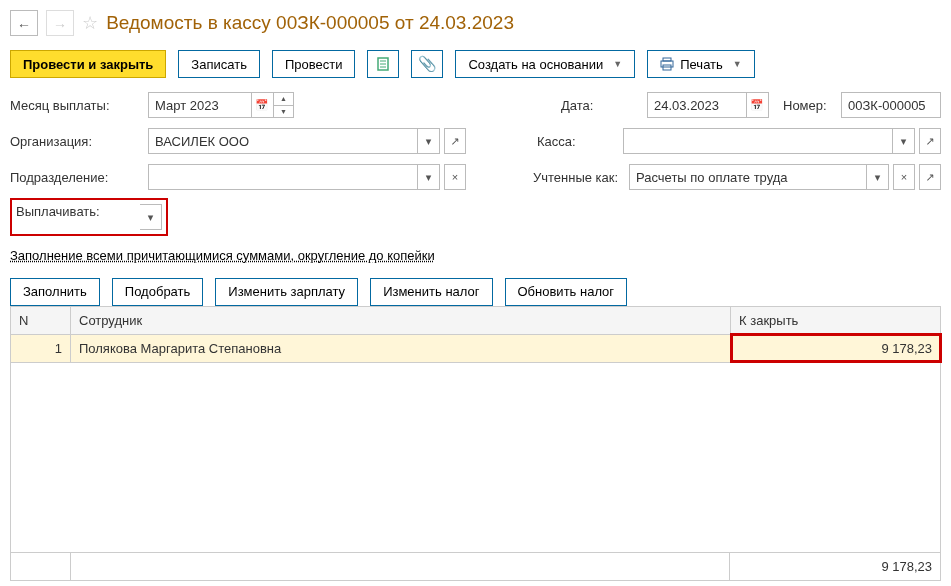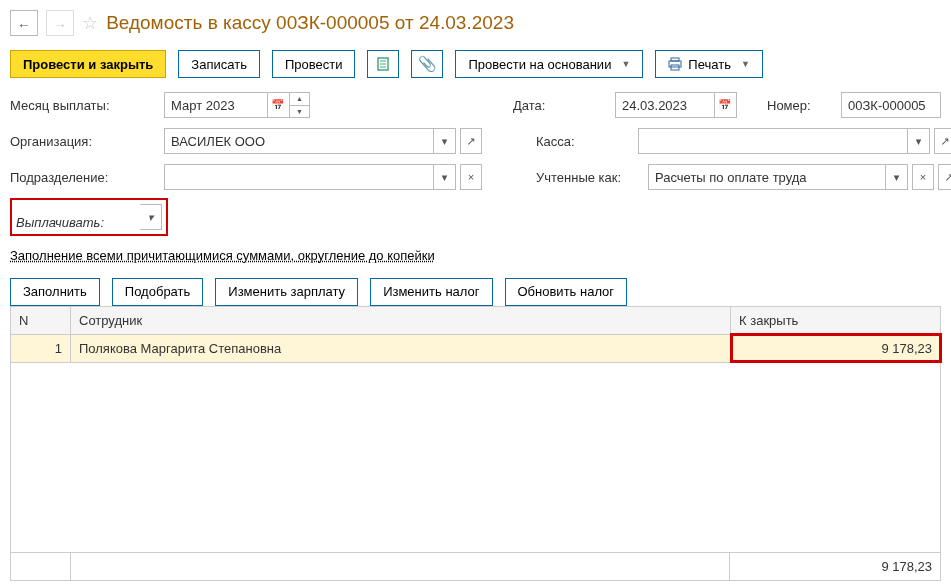--- a/index.html
+++ b/index.html
@@ -26,40 +26,39 @@
   .btn {
     height: 28px; padding: 0 12px;
     border: 1px solid #0369a1; background: #fff;
     font-size: 13px; cursor: pointer;
     display: inline-flex; align-items: center; gap: 6px;
   }
   .btn-primary { background: #ffdd2d; border-color: #cca700; font-weight: bold; }
   .btn-icon { width: 32px; padding: 0; justify-content: center; }
   .dropdown-arrow { font-size: 9px; color: #666; margin-left: 4px; }
   .form-rows { display: flex; flex-direction: column; gap: 10px; margin-bottom: 8px; }
-  .form-row { display: flex; align-items: center; gap: 22px; }
+  .form-row { display: flex; align-items: center; gap: 6px; }
   .label-col { width: 132px; flex-shrink: 0; }
   .input {
     height: 26px; border: 1px solid #bbb; background: #fff;
     padding: 0 6px; font-size: 13px;
     display: flex; align-items: center;
   }
   .input-btn {
     height: 26px; width: 22px; border: 1px solid #bbb; border-left: none;
     background: #fff; display: flex; align-items: center; justify-content: center;
     font-size: 11px; color: #555; cursor: pointer;
   }
   .input-btn.sep-left { border-left: 1px solid #bbb; margin-left: 4px;}
   .input-group { display: flex; }
   .label2 { width: 90px; flex-shrink: 0; padding-left: 10px;}
   .red-frame {
     border: 2px solid #c00;
-    padding: 4px; display: inline-flex; align-items: flex-end;
+    padding: 4px; display: inline-flex; align-items: flex-start;
     margin-bottom: 10px;
-    font-style: italic;
   }
   .red-frame .label-col { width: 124px; }
   .link-green {
     color: #000000; text-decoration: underline dotted;
     cursor: pointer; line-height: 1.5; display: inline-block;
     margin-bottom: 12px; max-width: 470px;
   }
   .action-row { display: flex; gap: 12px; margin-bottom: 0; }
   table.grid { width: 100%; border-collapse: collapse; }
   table.grid th {
@@ -115,21 +114,21 @@
         <rect x="2" y="1" width="10" height="12" fill="none" stroke="#4a7" stroke-width="1.5"></rect>
         <line x1="4" y1="4" x2="10" y2="4" stroke="#4a7"></line>
         <line x1="4" y1="7" x2="10" y2="7" stroke="#4a7"></line>
         <line x1="4" y1="10" x2="10" y2="10" stroke="#4a7"></line>
       </svg>
   </button>
   <button class="btn btn-icon">
     <span style="font-size:15px;color:#666;">📎</span>
   </button>
   <button class="btn">
-    <span>Провести на основании</span>
+    <span>Создать на основании</span>
     <span class="dropdown-arrow">▼</span>
   </button>
   <button class="btn">
     <svg class="ico" viewBox="0 0 14 14">
         <rect x="3" y="1" width="8" height="3" fill="none" stroke="#369"></rect>
         <rect x="1" y="4" width="12" height="6" fill="none" stroke="#369"></rect>
         <rect x="3" y="8" width="8" height="5" fill="none" stroke="#369"></rect>
       </svg>
     <span>Печать</span>
     <span class="dropdown-arrow">▼</span>

